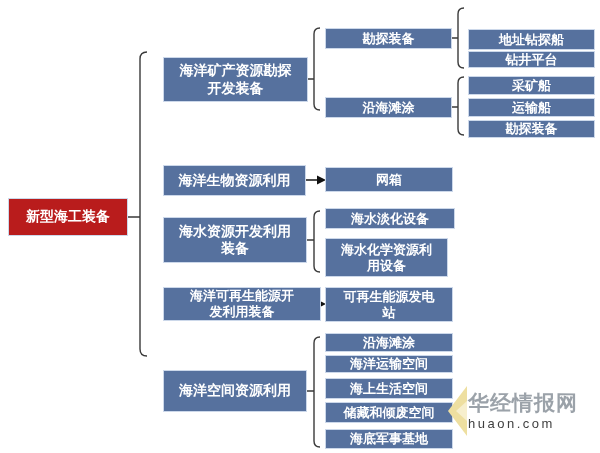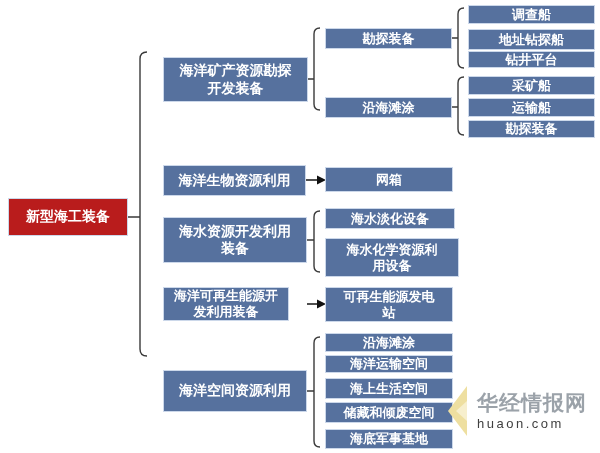--- a/index.html
+++ b/index.html
@@ -11,21 +11,21 @@
   .box{
     position:absolute;z-index:2;box-sizing:border-box;
     background:#56719e;border:1px solid #ccd8ea;color:#ffffff;
     display:flex;align-items:center;justify-content:center;text-align:center;
     font-size:13px;font-weight:bold;line-height:1.22;white-space:pre-line;
     padding:1px 2px;
   }
   .lvl1{font-size:14px;}
   .root-box{background:#b91c1c;font-size:14px;}
   .watermark{position:absolute;left:447px;top:385px;z-index:3;display:flex;align-items:center;}
-  .wm-text{margin-left:9px;}
+  .wm-text{}
   .wm-brand{font-size:21px;font-weight:600;color:#9ba2a9;letter-spacing:1px;line-height:1.1;}
   .wm-domain{font-size:13px;color:#404040;letter-spacing:2.5px;margin-top:2px;}
 </style>
 </head>
 <body>
 
 <div class="stage">
 
   <svg class="connectors" width="600" height="453" viewBox="0 0 600 453">
 
@@ -50,38 +50,37 @@
       <line x1="307" y1="304" x2="317" y2="304" stroke="#222222" stroke-width="1.6"></line>
       <polygon points="317,299.5 326,304 317,308.5" fill="#111111"></polygon>
     </g>
   </svg>
 
   <div class="box root-box" style="left:8px;top:198px;width:120px;height:38px">新型海工装备</div>
 
   <div class="box lvl1" style="left:163px;top:57px;width:145px;height:45px">海洋矿产资源勘探
 开发装备</div>
   <div class="box" style="left:325px;top:28px;width:127px;height:21px">勘探装备</div>
-  <div class="box" style="left:468px;top:5px;width:127px;height:19px">调查船</div>
   <div class="box" style="left:468px;top:29px;width:127px;height:21px">地址钻探船</div>
   <div class="box" style="left:468px;top:51px;width:127px;height:17px">钻井平台</div>
   <div class="box" style="left:325px;top:97px;width:127px;height:21px">沿海滩涂</div>
   <div class="box" style="left:468px;top:76px;width:127px;height:19px">采矿船</div>
   <div class="box" style="left:468px;top:98px;width:127px;height:19px">运输船</div>
   <div class="box" style="left:468px;top:120px;width:127px;height:18px">勘探装备</div>
 
   <div class="box lvl1" style="left:163px;top:165px;width:143px;height:31px">海洋生物资源利用</div>
   <div class="box" style="left:325px;top:167px;width:128px;height:25px">网箱</div>
 
   <div class="box lvl1" style="left:163px;top:217px;width:144px;height:46px">海水资源开发利用
 装备</div>
   <div class="box" style="left:325px;top:208px;width:130px;height:21px">海水淡化设备</div>
-  <div class="box" style="left:325px;top:238px;width:134px;height:39px">海水化学资源利
+  <div class="box" style="left:325px;top:238px;width:123px;height:39px">海水化学资源利
 用设备</div>
 
-  <div class="box lvl1" style="left:163px;top:287px;width:126px;height:34px;font-size:13px">海洋可再生能源开
+  <div class="box lvl1" style="left:163px;top:287px;width:158px;height:34px;font-size:13px">海洋可再生能源开
 发利用装备</div>
   <div class="box" style="left:325px;top:287px;width:128px;height:35px">可再生能源发电
 站</div>
 
   <div class="box lvl1" style="left:163px;top:370px;width:144px;height:42px">海洋空间资源利用</div>
   <div class="box" style="left:325px;top:333px;width:128px;height:19px">沿海滩涂</div>
   <div class="box" style="left:325px;top:355px;width:128px;height:18px">海洋运输空间</div>
   <div class="box" style="left:325px;top:378px;width:128px;height:21px">海上生活空间</div>
   <div class="box" style="left:325px;top:402px;width:128px;height:21px">储藏和倾废空间</div>
   <div class="box" style="left:325px;top:429px;width:128px;height:20px">海底军事基地</div>

